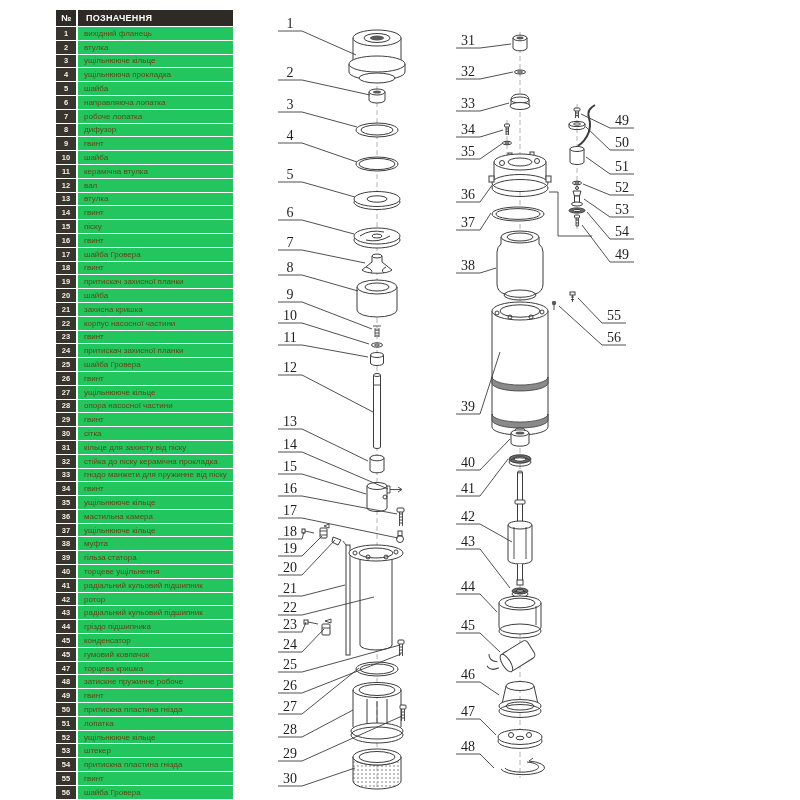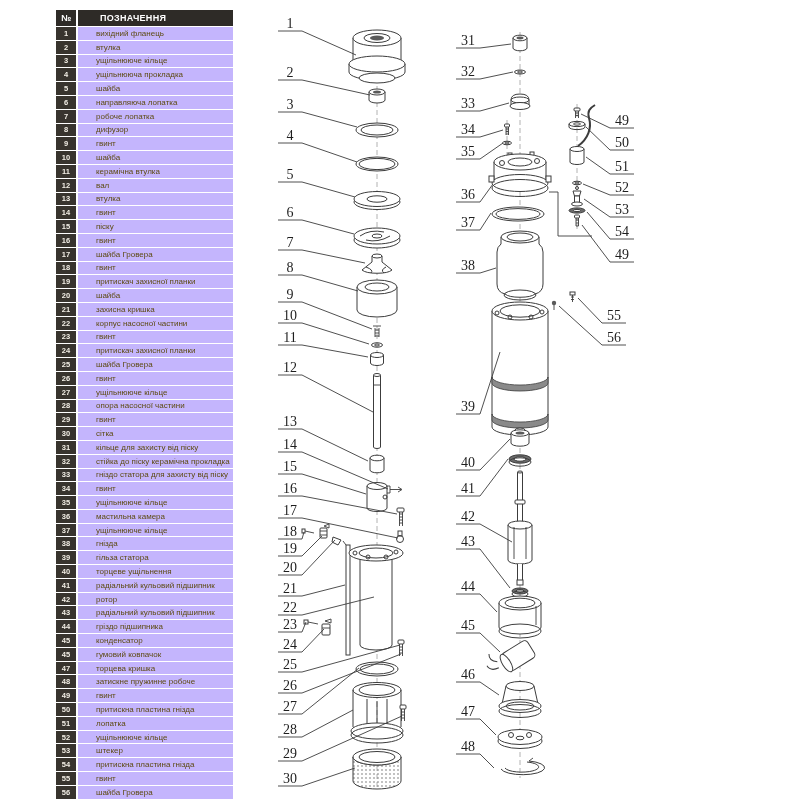--- a/index.html
+++ b/index.html
@@ -2,26 +2,26 @@
 <html><head>
 <meta charset="utf-8">
 <style>
   html,body{margin:0;padding:0}
   body{width:800px;height:800px;position:relative;background:#fff;overflow:hidden;
        font-family:"Liberation Sans",sans-serif}
   
   .ptable{position:absolute;left:56px;top:10px;width:177px}
   .thead{display:flex;height:16px;margin-bottom:1px;font-weight:bold;font-size:9px;color:#fff}
   .thead .numc{background:#2e2b27;width:20px;margin-right:2px;display:flex;align-items:center;justify-content:center}
-  .thead .namec{background:#2e2b27;flex:1;display:flex;align-items:center;padding-left:22px;letter-spacing:.3px}
+  .thead .namec{background:#2e2b27;flex:1;display:flex;align-items:center;padding-left:8px;letter-spacing:.3px}
   .trow{display:flex;height:12.8px;margin-bottom:1px;font-size:8px}
   .trow .numc{background:#38342e;color:#f3efe6;width:20px;margin-right:2px;display:flex;
               align-items:center;justify-content:center;font-weight:bold;font-size:7.5px}
-  .trow .labelc{background:#c4b5fd;color:#5d4a12;flex:1;display:flex;align-items:center;
-               padding-left:18px;white-space:nowrap;overflow:hidden}
+  .trow .labelc{background:#22c55e;color:#5d4a12;flex:1;display:flex;align-items:center;
+               padding-left:6px;white-space:nowrap;overflow:hidden}
   
   svg.diagram{position:absolute;left:240px;top:0}
   .callout{font-family:"Liberation Serif",serif;font-size:14px;fill:#1e1e1e}
   .ln{stroke:#3c3c3c;stroke-width:.9;fill:none}
   .pt{stroke:#3c3c3c;stroke-width:1;fill:#fff}
   .ptn{stroke:#3c3c3c;stroke-width:1;fill:none}
   .dk{fill:#5a5a5a;stroke:none}
   .cl{stroke:#9f9f9f;stroke-dasharray:5 3;stroke-width:.8;fill:none}
   .wire{stroke:#3c3c3c;stroke-width:2;fill:none}
 </style>
@@ -190,21 +190,21 @@
         <div class="labelc">кільце для захисту від піску</div>
       </div>
 
       <div class="trow">
         <div class="numc">32</div>
         <div class="labelc">стійка до піску керамічна прокладка</div>
       </div>
 
       <div class="trow">
         <div class="numc">33</div>
-        <div class="labelc">гніздо статора для захисту від піску</div>
+        <div class="labelc">гніздо манжети для пружинне від піску</div>
       </div>
 
       <div class="trow">
         <div class="numc">34</div>
         <div class="labelc">гвинт</div>
       </div>
 
       <div class="trow">
         <div class="numc">35</div>
         <div class="labelc">ущільнююче кільце</div>
@@ -215,21 +215,21 @@
         <div class="labelc">мастильна камера</div>
       </div>
 
       <div class="trow">
         <div class="numc">37</div>
         <div class="labelc">ущільнююче кільце</div>
       </div>
 
       <div class="trow">
         <div class="numc">38</div>
-        <div class="labelc">гнізда</div>
+        <div class="labelc">муфта</div>
       </div>
 
       <div class="trow">
         <div class="numc">39</div>
         <div class="labelc">гільза статора</div>
       </div>
 
       <div class="trow">
         <div class="numc">40</div>
         <div class="labelc">торцеве ущільнення</div>

